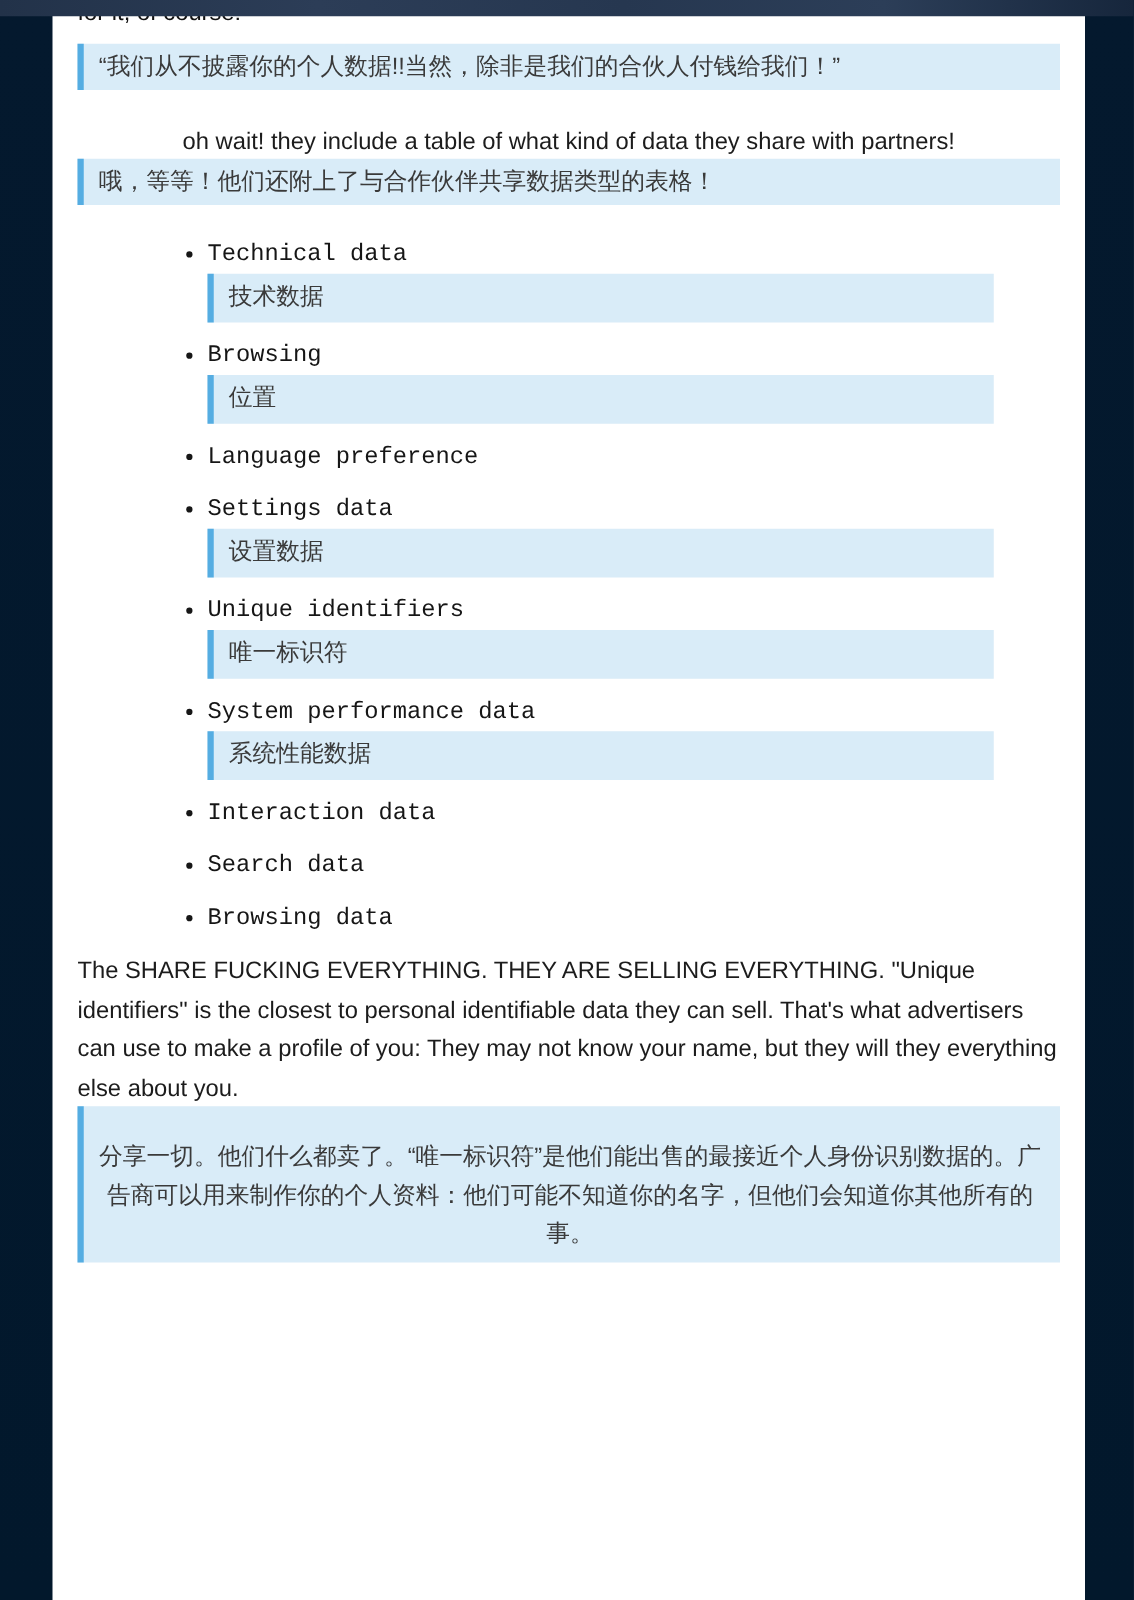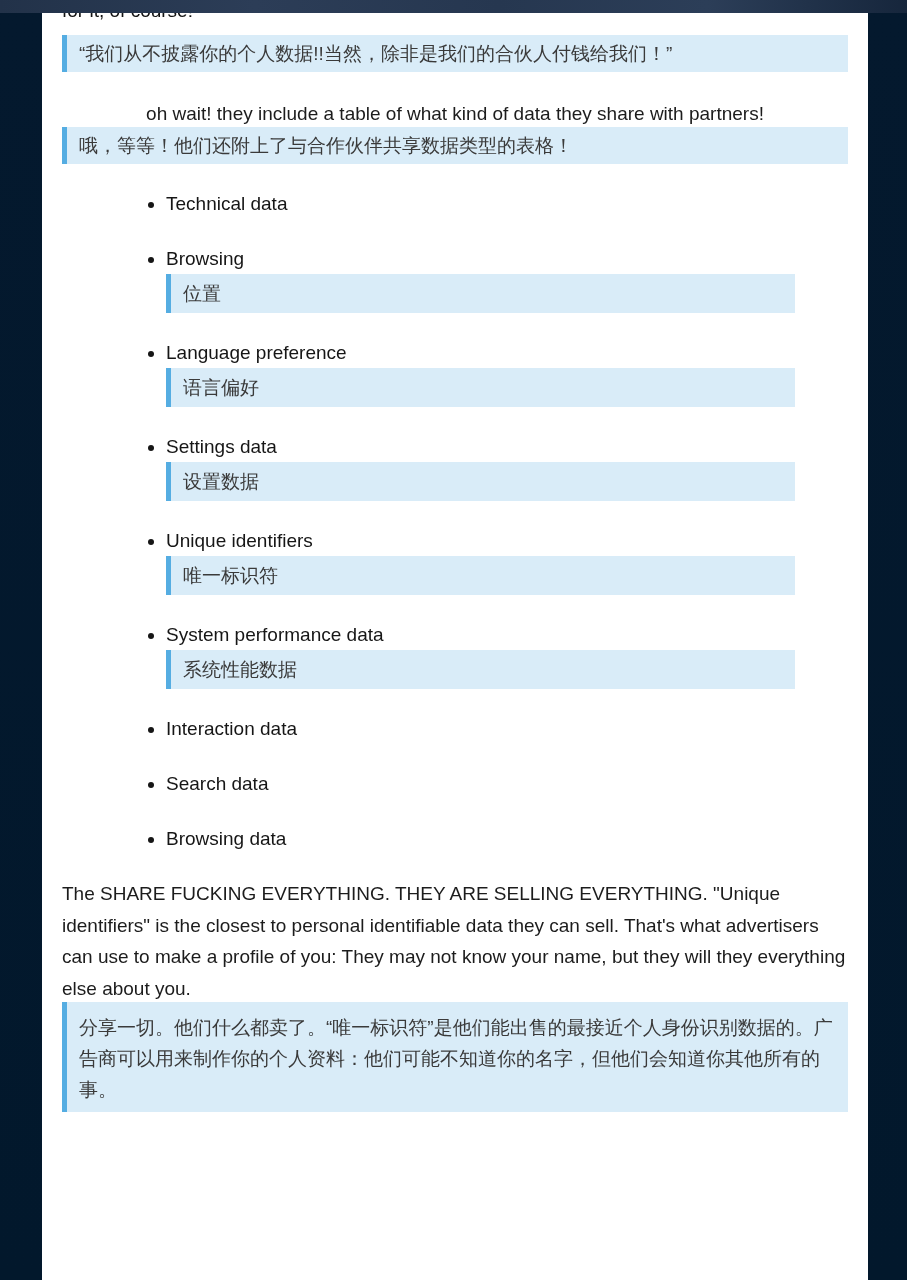--- a/index.html
+++ b/index.html
@@ -59,30 +59,31 @@
     line-height: 21px;
     color: #3a3a3a;
   }
   blockquote.after-para { margin-top: -2px; }
   ul.data-list {
     margin: 24px 0 0 0;
     padding: 0 0 0 104px;
     list-style: disc outside;
   }
   ul.data-list li {
-    margin: 0 0 24px 0;
+    margin: 0 0 11px 0;
     font-size: 19px;
     line-height: 31px;
     color: #161616;
+    font-family: Liberation Mono, monospace;
   }
   ul.data-list blockquote.quote {
     margin: 0 53px 0 0;
     padding: 9px 15px 9px 12px;
   }
-  blockquote.multi { margin-top: -2px; padding: 10px 15px 7px 12px; }
+  blockquote.multi { margin-top: -2px; padding: 25px 15px 7px 12px; text-align: center; }
   blockquote.multi p { line-height: 31px; }
 </style>
 </head>
 <body>
 
 <div class="stage">
   <div class="top-bar"></div>
 
   <div class="sheet">
     <article class="article">
@@ -95,32 +96,32 @@
 
       <p class="para">oh wait! they include a table of what kind of data they share with partners!</p>
 
       <blockquote class="quote after-para">
         <p>哦，等等！他们还附上了与合作伙伴共享数据类型的表格！</p>
       </blockquote>
 
       <ul class="data-list">
         <li>
           <span>Technical data</span>
+          <blockquote class="quote">
+            <p>技术数据</p>
+          </blockquote>
         </li>
         <li>
           <span>Browsing</span>
           <blockquote class="quote">
             <p>位置</p>
           </blockquote>
         </li>
         <li>
           <span>Language preference</span>
-          <blockquote class="quote">
-            <p>语言偏好</p>
-          </blockquote>
         </li>
         <li>
           <span>Settings data</span>
           <blockquote class="quote">
             <p>设置数据</p>
           </blockquote>
         </li>
         <li>
           <span>Unique identifiers</span>
           <blockquote class="quote">

